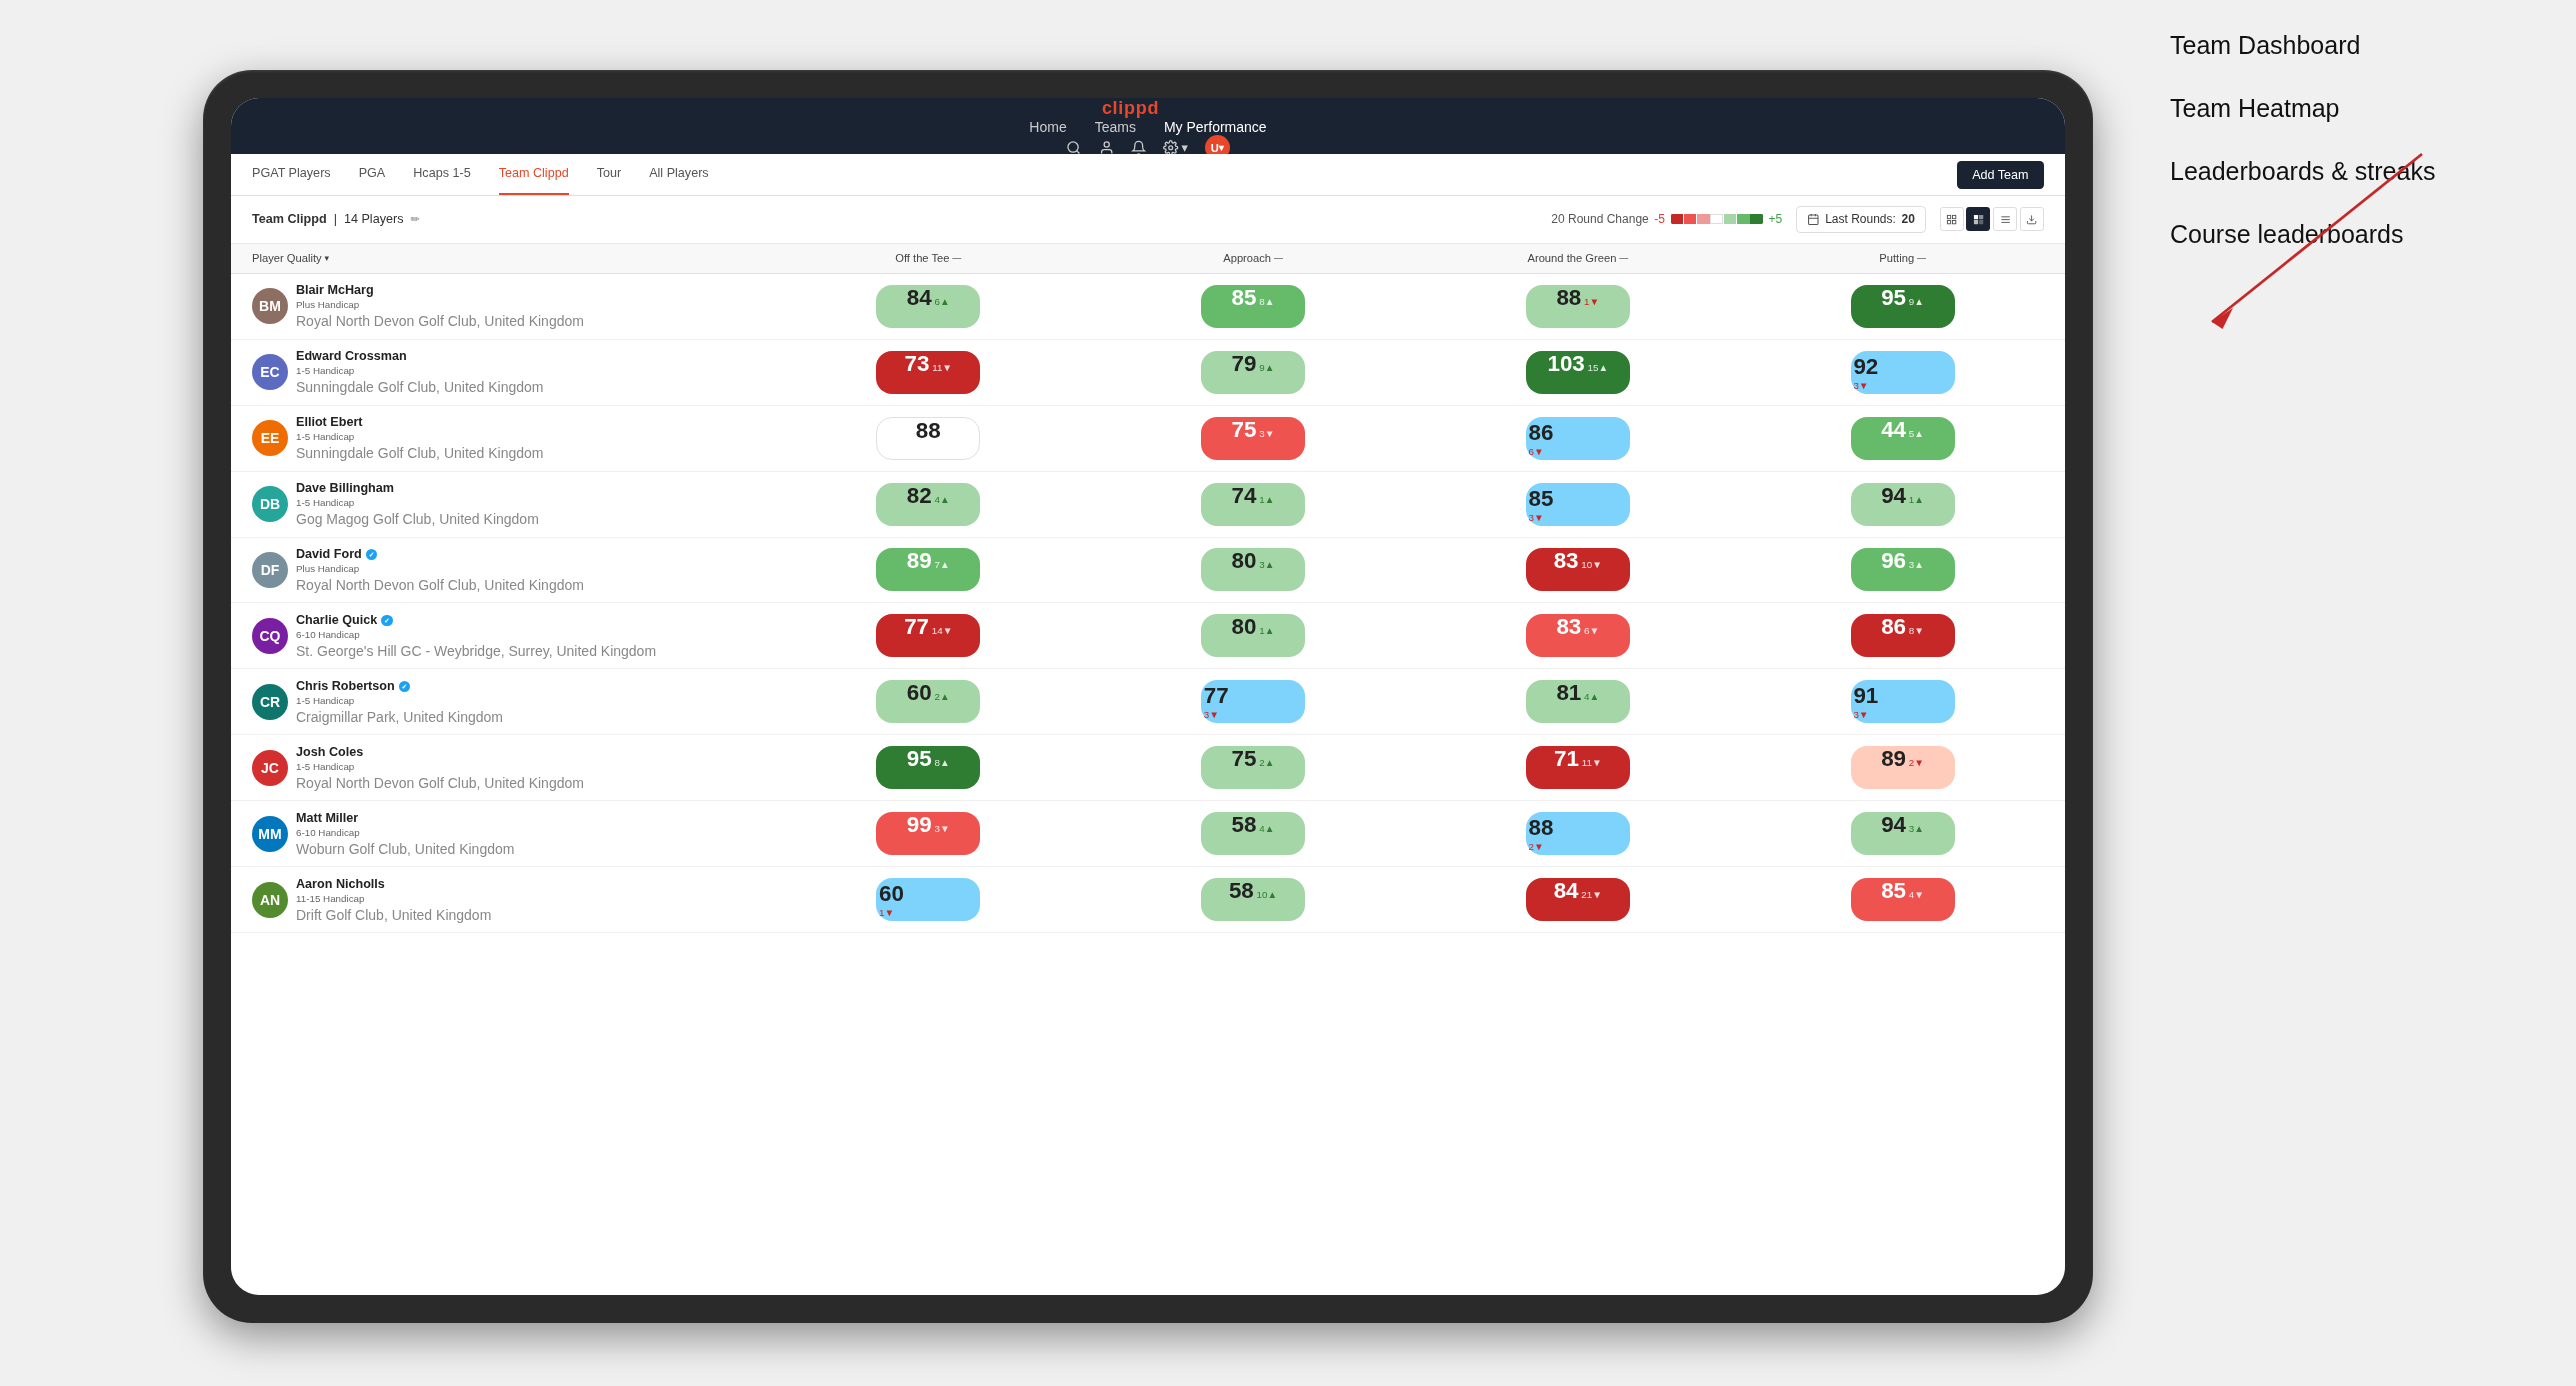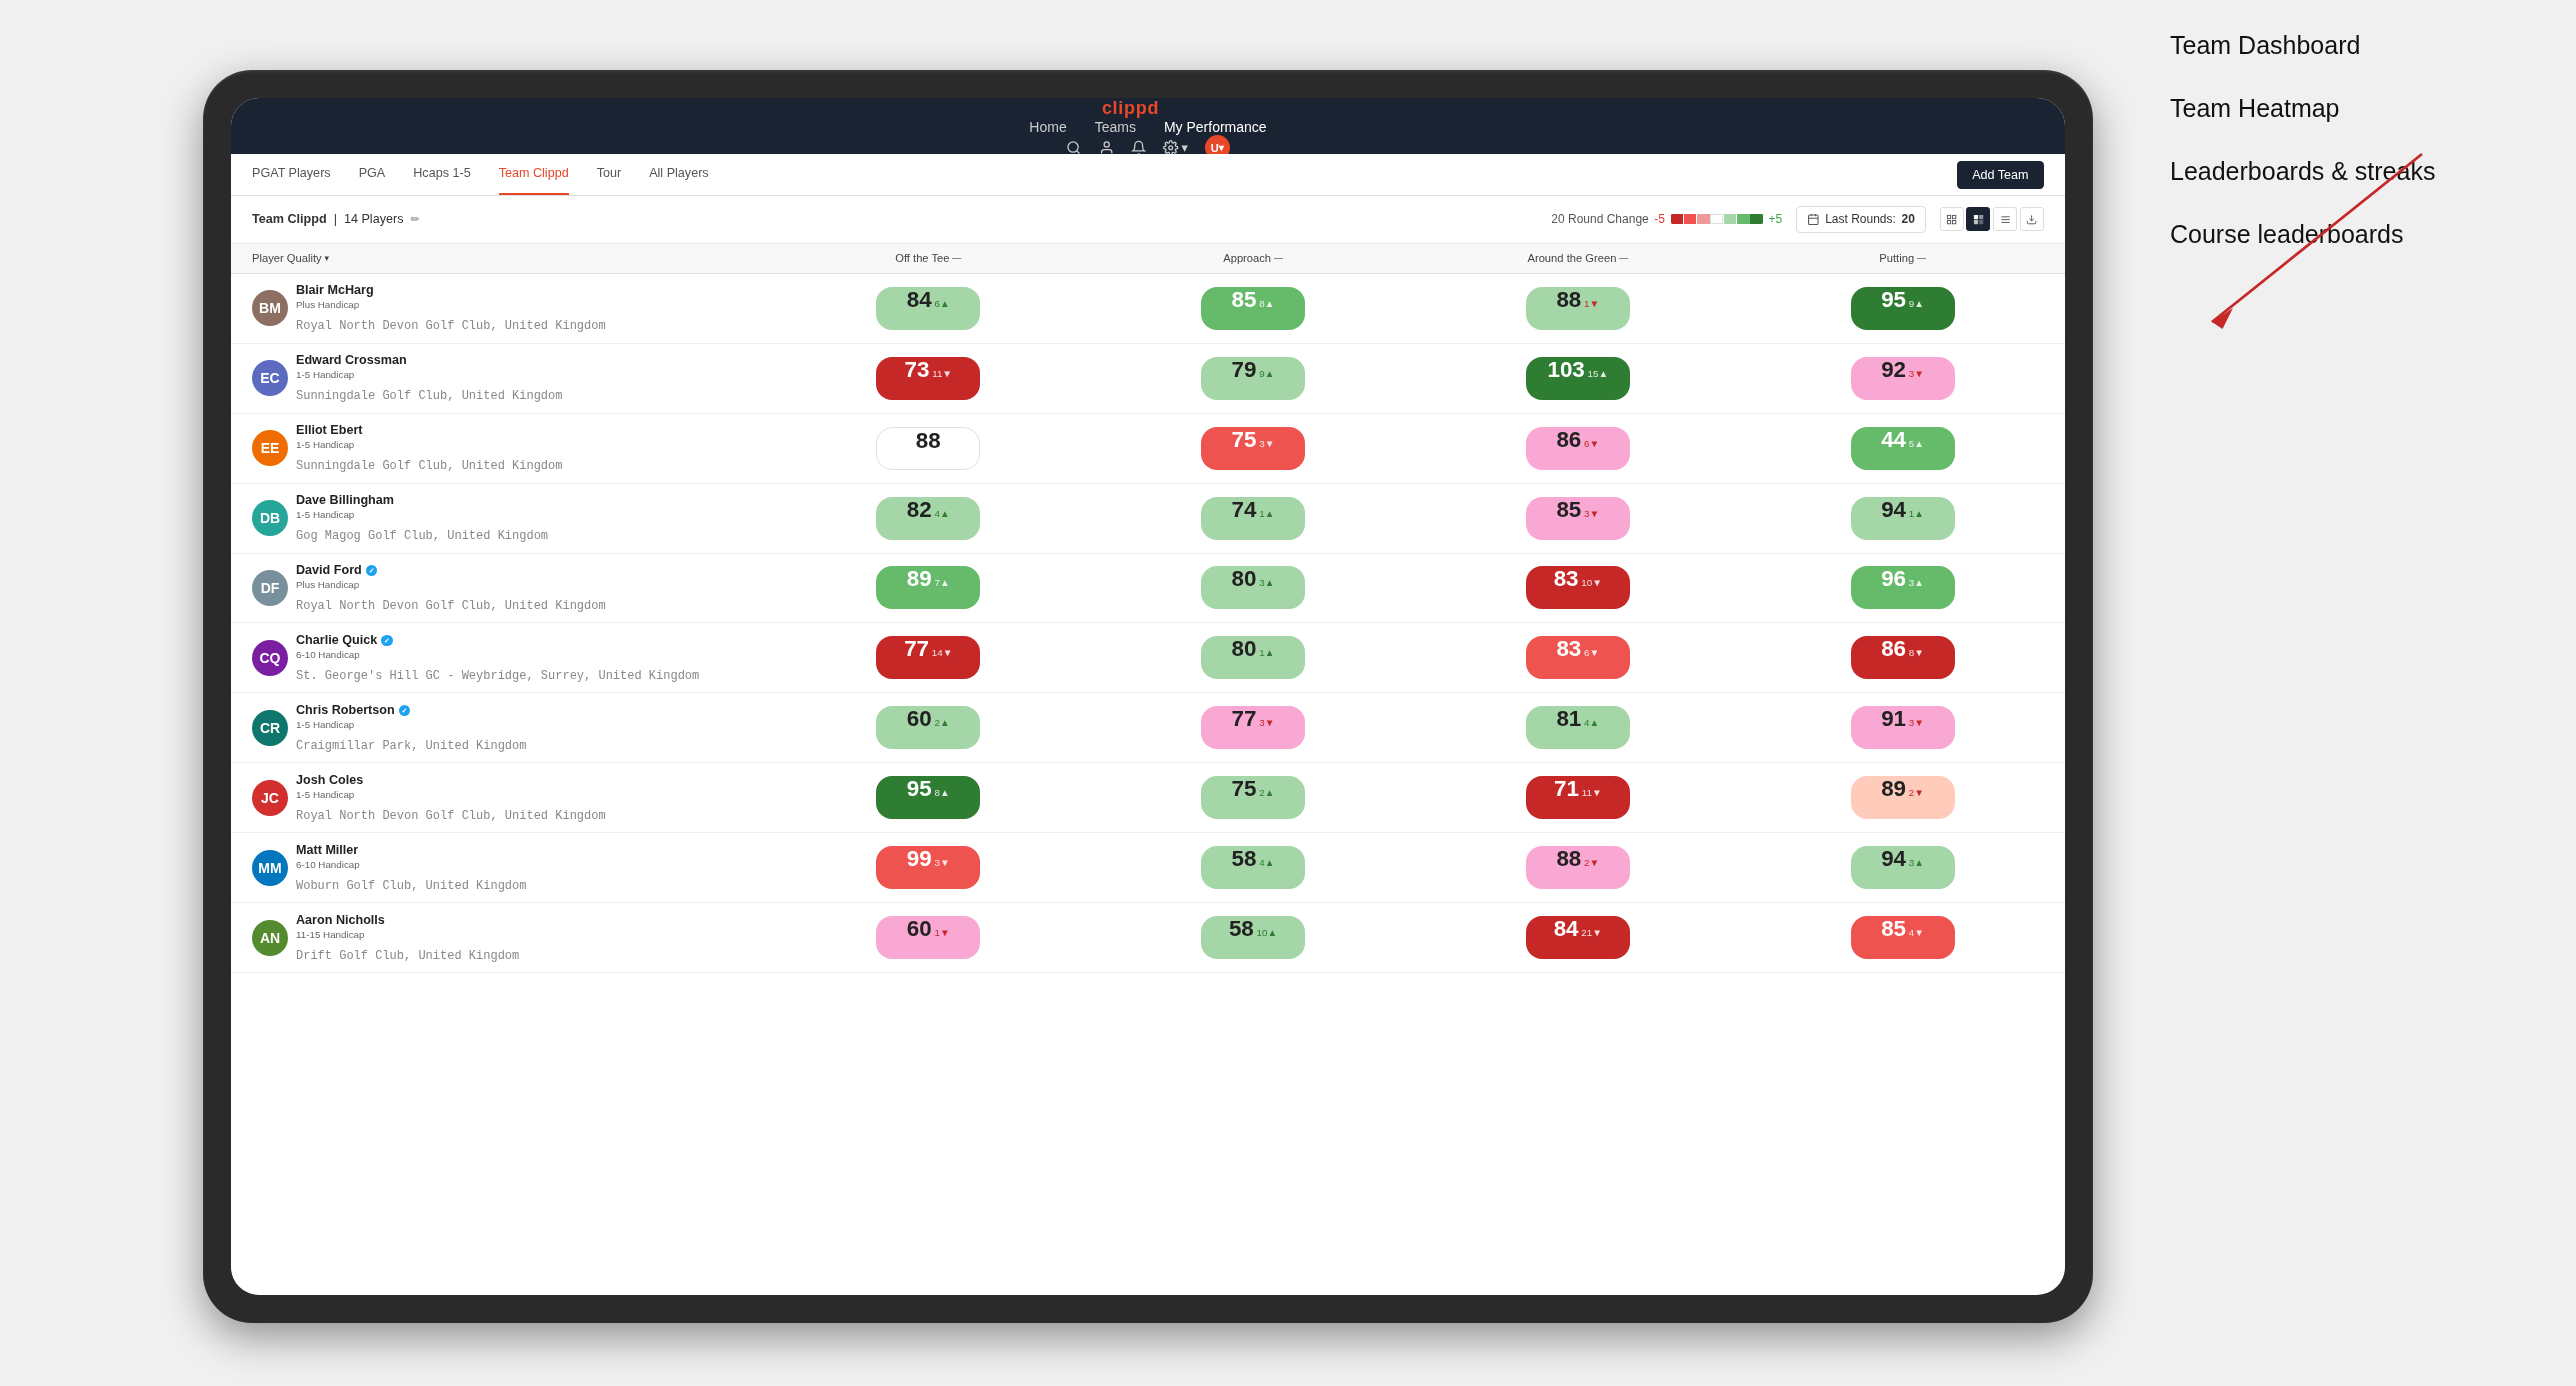--- a/index.html
+++ b/index.html
@@ -301,24 +301,23 @@
       display: flex;
       align-items: center;
       gap: 4.2px;
     }
     .player-info .player-hcap {
       font-size: 9.8px;
       color: #666;
       margin-top: 1.4px;
     }
     .player-info .player-club {
-      font-size: 12px;
+      font-size: 14px;
       color: #888;
-      margin-top: 9px;
-      font-family: Liberation Mono, monospace;
+      margin-top: 3px;
     }
     .verified-icon {
       display: inline-block;
       width: 11.2px;
       height: 11.2px;
       background: #1da1f2;
       border-radius: 50%;
       color: #fff;
       font-size: 7px;
       text-align: center;
@@ -365,21 +364,21 @@
     .bg-green-light .score-main { color: #222; }
 
     .bg-red-strong { background-color: #c62828; }
     .bg-red-strong .score-main { color: #fff; }
     .bg-red-strong .score-change { color: rgba(255,255,255,0.85); }
 
     .bg-red-med { background-color: #ef5350; }
     .bg-red-med .score-main { color: #fff; }
     .bg-red-med .score-change { color: rgba(255,255,255,0.85); }
 
-    .bg-red-light { background-color: #f9a8d4; }
+    .bg-red-light { background-color: #7dd3fc; flex-direction: column; }
     .bg-red-light .score-main { color: #222; }
 
     .bg-white { background-color: #fff; border: 0.7px solid #e0e0e0; }
     .bg-white .score-main { color: #222; }
 
     .bg-orange-light { background-color: #ffccbc; }
     .bg-orange-light .score-main { color: #222; }
   </style>
 </head>
 <body>

